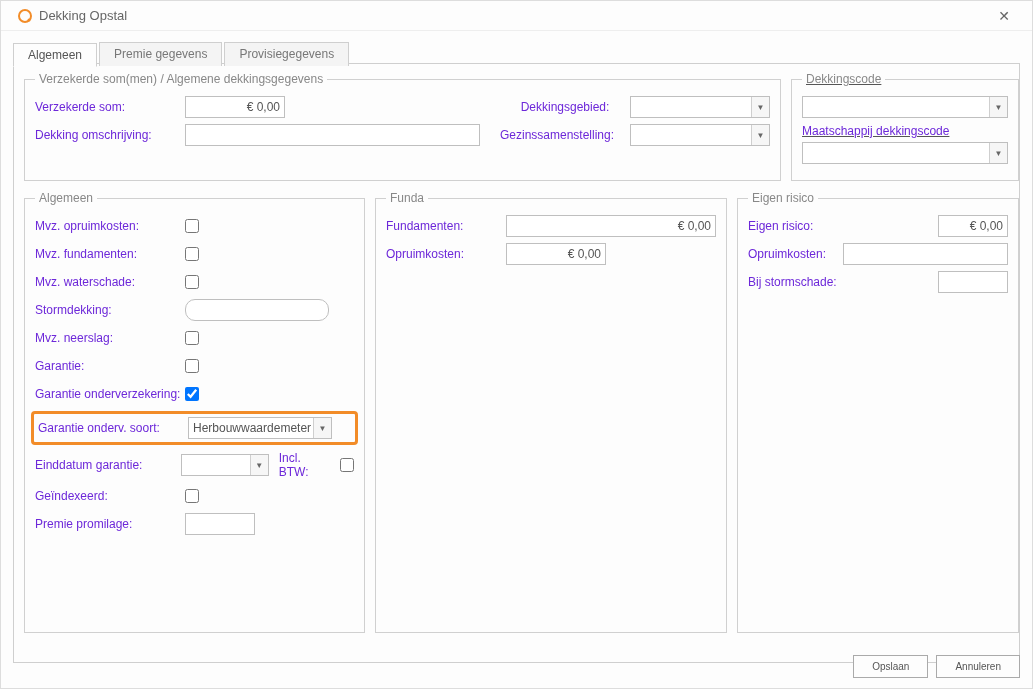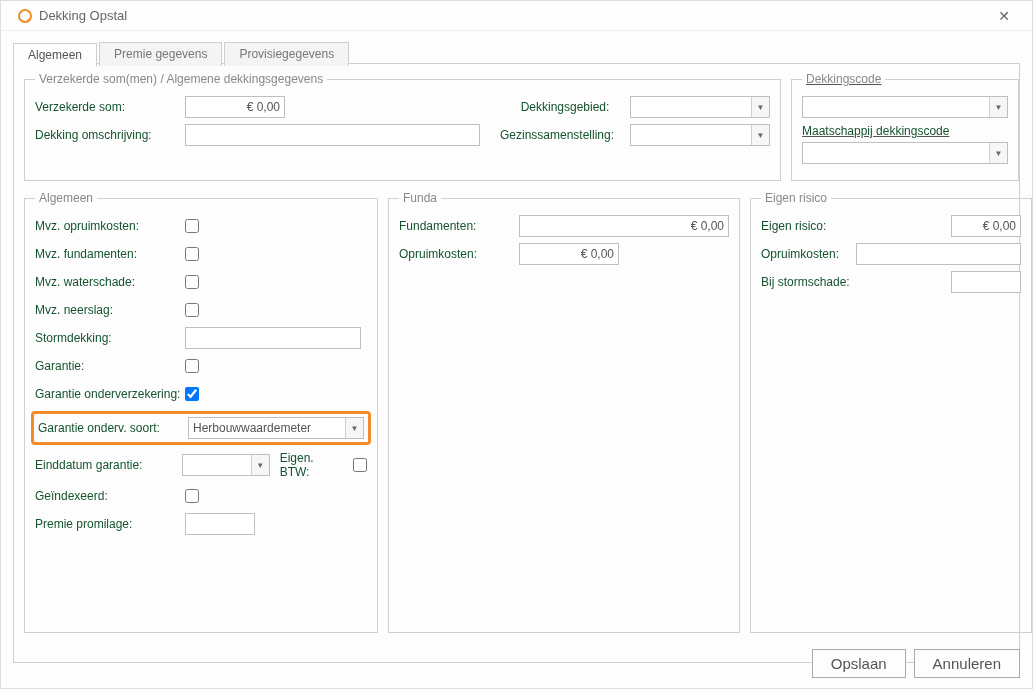--- a/index.html
+++ b/index.html
@@ -99,21 +99,21 @@
 
   .mid-row {
     display: flex;
     gap: 10px;
   }
   .col-algemeen { width: 355px; }
   .col-funda   { flex: 1; }
   .col-eigen   { width: 272px; }
 
   .row { display: flex; align-items: center; margin-bottom: 6px; min-height: 22px; }
-  .lbl { color: #14532d; }
+  .lbl { color: #6d28d9; }
   .lbl-150 { width: 150px; }
   .lbl-120 { width: 120px; }
   .lbl-80  { width: 80px; }
   .mid-row fieldset.group { min-height: 442px; }
 
   .inp, .sel, .num {
     border: 1px solid #bfbfbf;
     background: #fff;
     height: 22px;
     padding: 2px 4px;
@@ -139,21 +139,21 @@
     font-size: 8px;
     color: #666;
     cursor: pointer;
   }
   .chk {
     width: 14px; height: 14px;
     margin: 0;
   }
   .w-100 { width: 100px; }
   .w-140 { width: 140px; }
-  .w-160 { width: 176px; }
+  .w-160 { width: 144px; border-radius: 10px; }
   .w-210 { width: 210px; }
   .w-295 { width: 295px; }
   .w-90  { width: 90px; }
   .w-70  { width: 70px; }
   .w-full { width: 100%; }
   .flex1 { flex: 1; }
 
   .vs-row1 { display: flex; align-items: center; gap: 20px; margin-bottom: 6px; }
   .vs-pair { display: flex; align-items: center; }
 
@@ -169,21 +169,21 @@
     bottom: 10px;
     right: 12px;
     display: flex;
     gap: 8px;
   }
   .btn {
     border: 1px solid #aaa;
     background: #fdfdfd;
     padding: 5px 18px;
     font-family: inherit;
-    font-size: 15px;
+    font-size: 10px;
     color: #555;
     cursor: pointer;
   }
 </style>
 </head>
 <body>
 
 <div class="window">
 
   <div class="titlebar">
@@ -268,26 +268,26 @@
           </div>
           <div class="row">
             <span class="lbl lbl-150">Mvz. fundamenten:</span>
             <input type="checkbox" class="chk" style="">
           </div>
           <div class="row">
             <span class="lbl lbl-150">Mvz. waterschade:</span>
             <input type="checkbox" class="chk" style="">
           </div>
           <div class="row">
-            <span class="lbl lbl-150">Mvz. neerslag:</span>
-            <input type="checkbox" class="chk" style="">
-          </div>
-          <div class="row">
             <span class="lbl lbl-150">Stormdekking:</span>
             <input class="inp w-160" value="" style="">
+          </div>
+          <div class="row">
+            <span class="lbl lbl-150">Mvz. neerslag:</span>
+            <input type="checkbox" class="chk" style="">
           </div>
           <div class="row">
             <span class="lbl lbl-150">Garantie:</span>
             <input type="checkbox" class="chk" style="">
           </div>
           <div class="row">
             <span class="lbl lbl-150">Garantie onderverzekering:</span>
             <input type="checkbox" class="chk" checked="" style="">
           </div>
 
@@ -300,21 +300,21 @@
               </span>
             </div>
           </div>
 
           <div class="row">
             <span class="lbl lbl-150">Einddatum garantie:</span>
             <span class="sel-wrap w-90">
               <input class="inp" value="" style="">
               <span class="sel-caret">▼</span>
             </span>
-            <span class="lbl" style="margin-left:10px;">Eigen. BTW:</span>
+            <span class="lbl" style="margin-left:10px;">Incl. BTW:</span>
             <input type="checkbox" class="chk" style="margin-left: 8px;">
           </div>
           <div class="row">
             <span class="lbl lbl-150">Geïndexeerd:</span>
             <input type="checkbox" class="chk" style="">
           </div>
           <div class="row">
             <span class="lbl lbl-150">Premie promilage:</span>
             <input class="inp w-70" value="" style="">
           </div>

